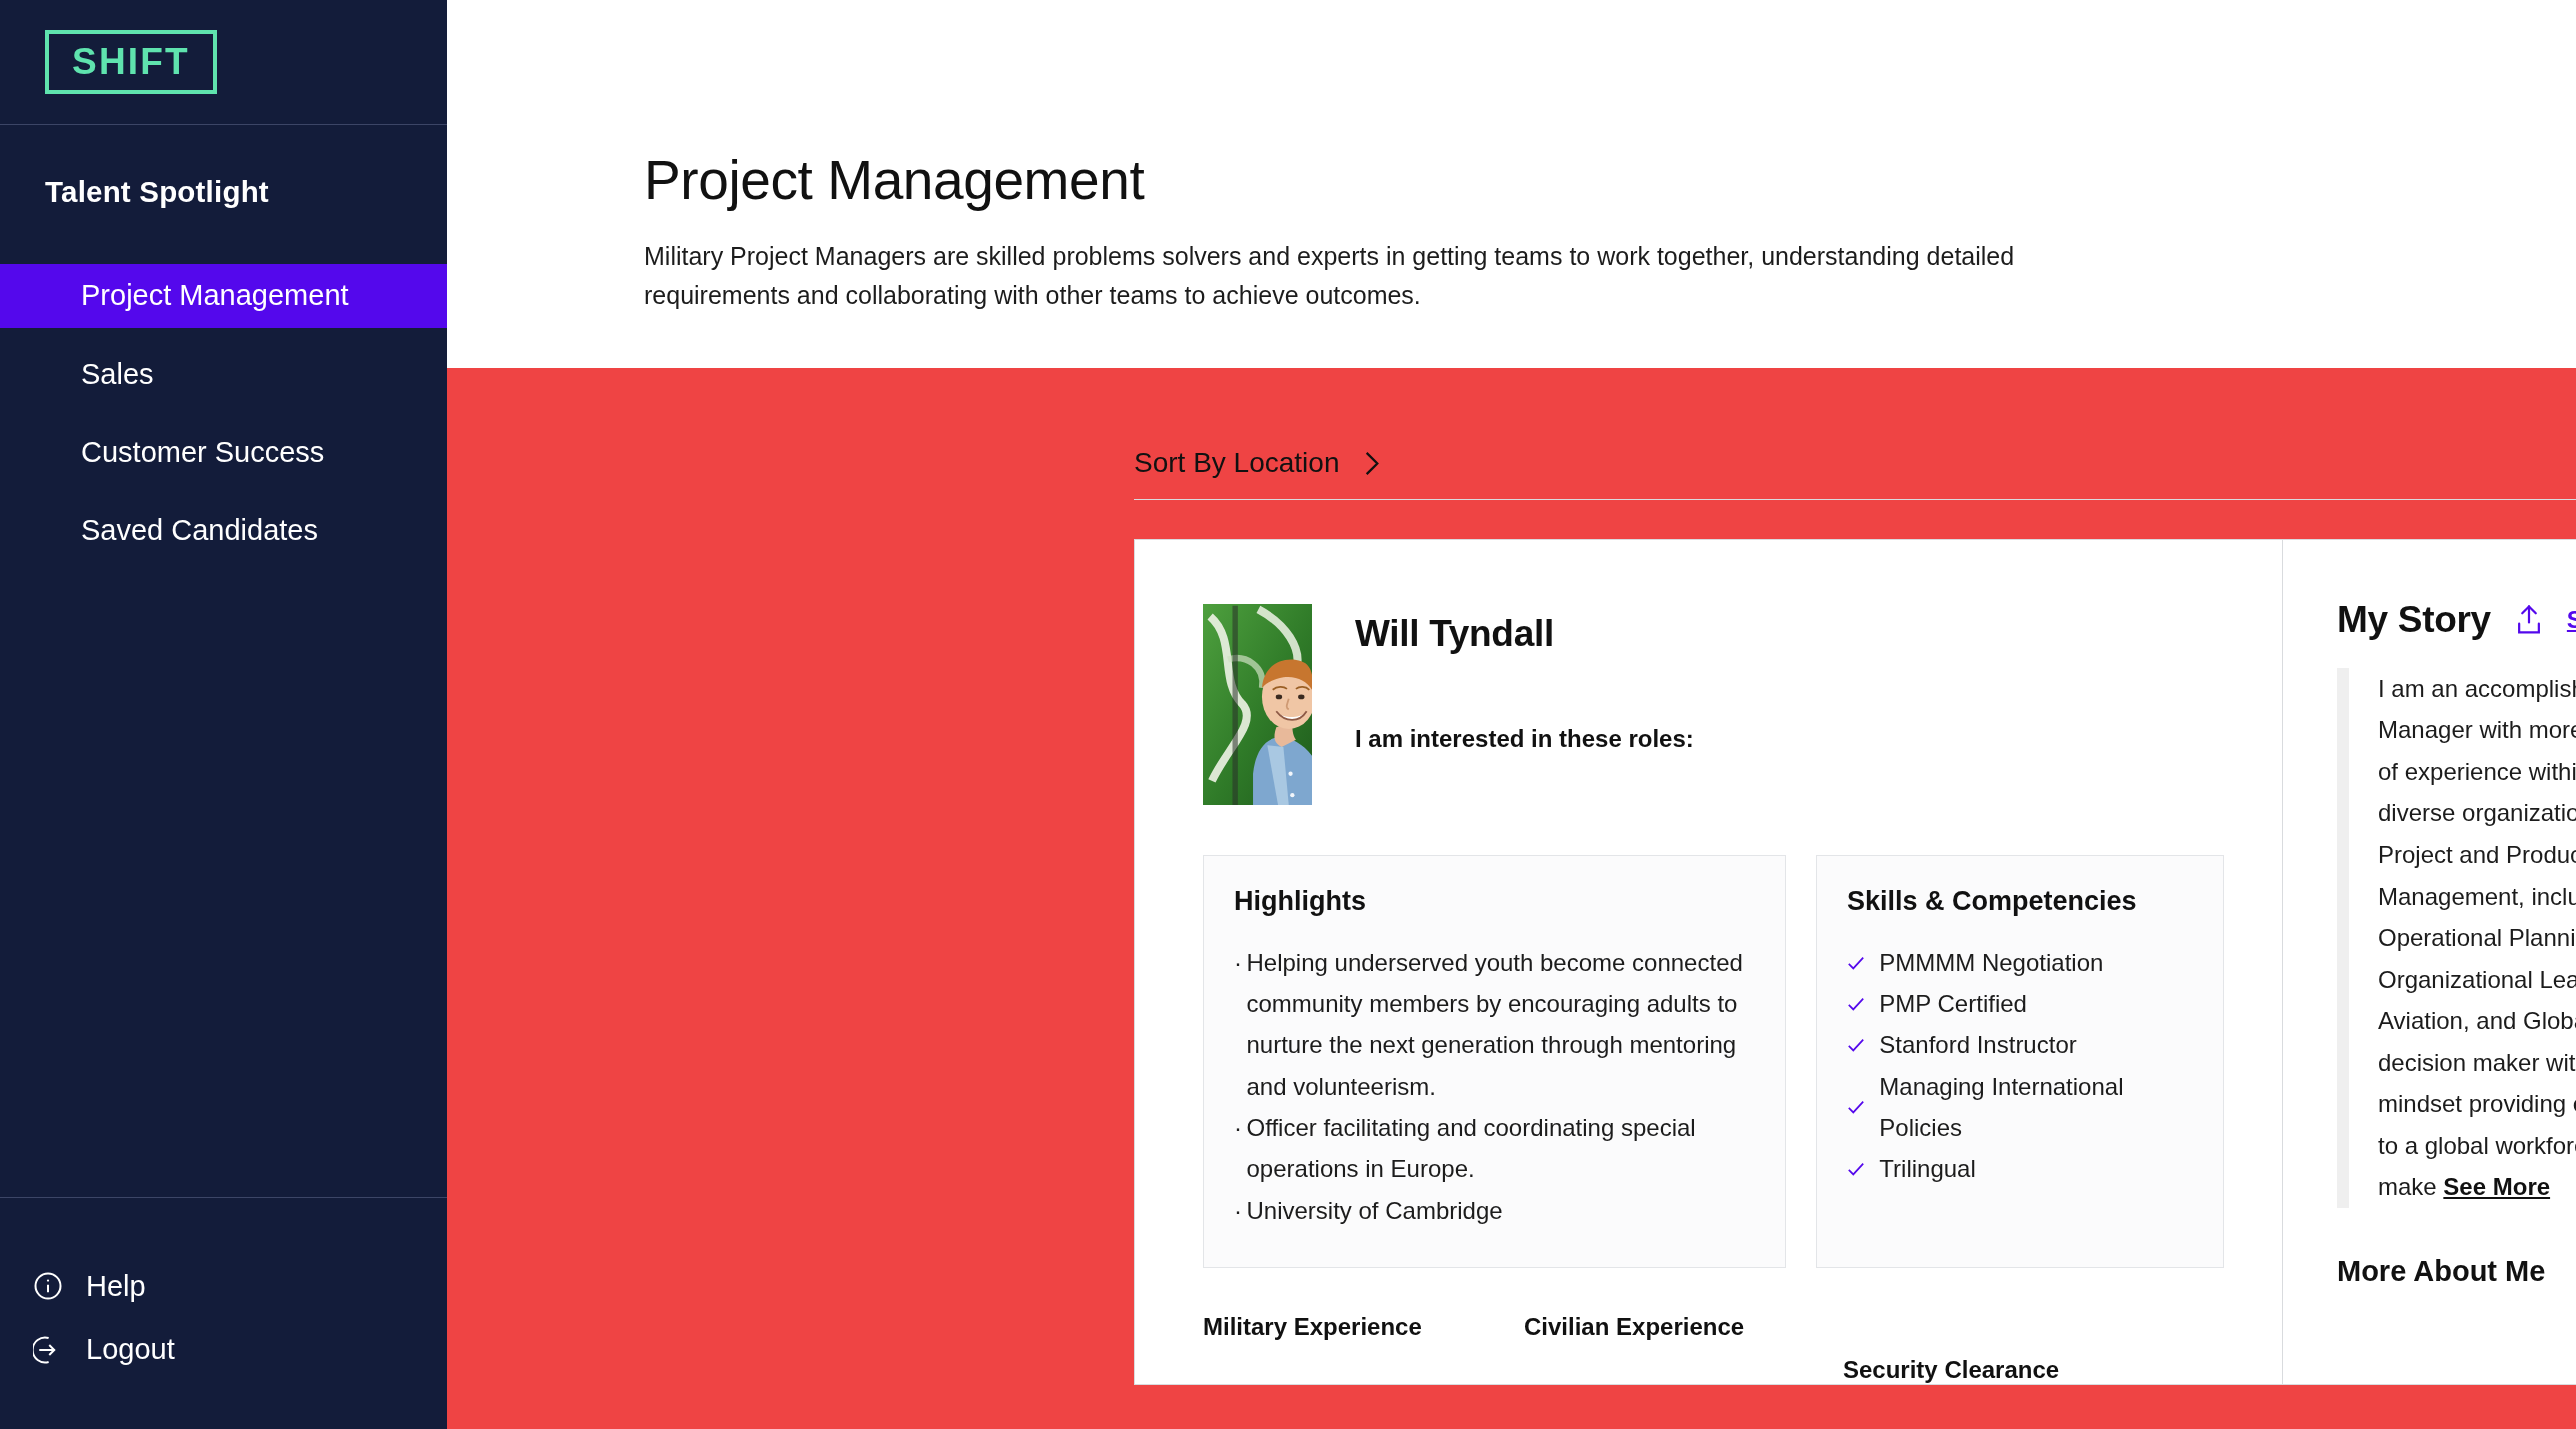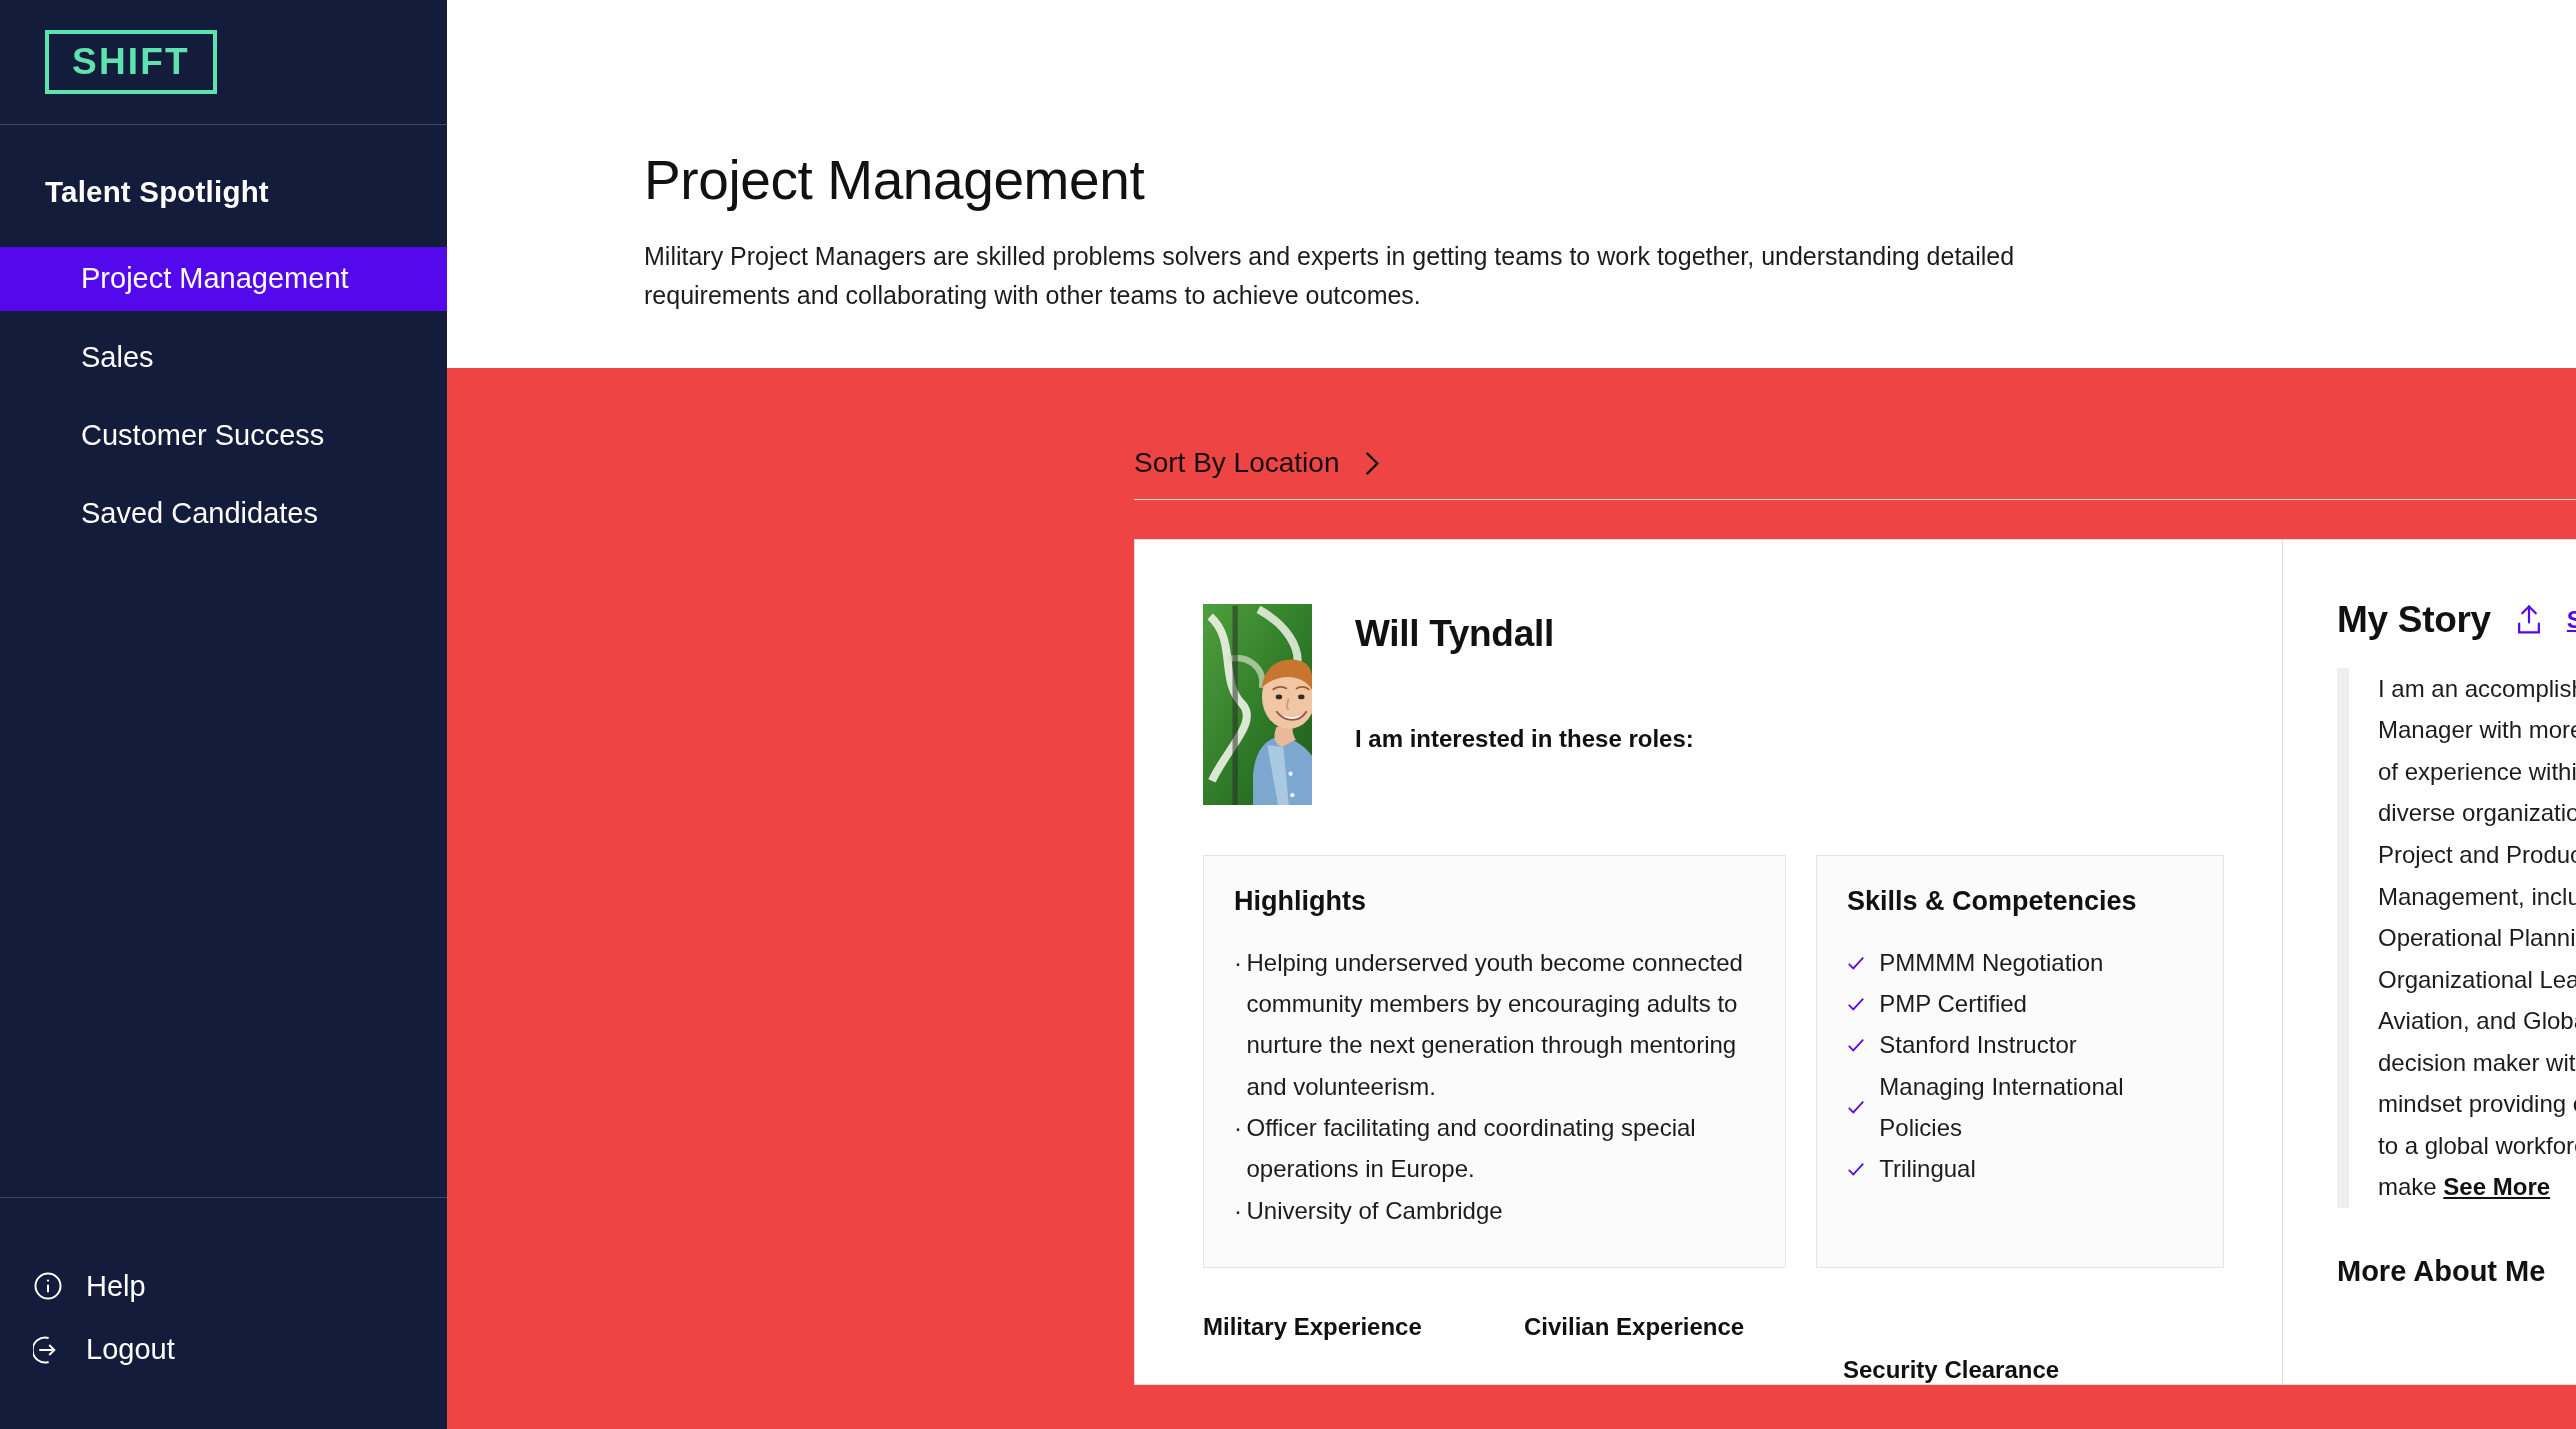--- a/index.html
+++ b/index.html
@@ -46,21 +46,21 @@
     font-size: 37px;
     font-weight: bold;
     letter-spacing: 2.2px;
     line-height: 1;
   }
 
   .nav-title {
     color: #ffffff;
     font-size: 29.5px;
     font-weight: bold;
-    padding: 50px 0 38px 45px;
+    padding: 50px 0 55px 45px;
     letter-spacing: 0.2px;
   }
 
   .nav-list { list-style: none; }
   .nav-item {
     color: #ffffff;
     font-size: 29px;
     padding: 13.4px 0 14.3px 81px;
     line-height: 1.25;
     cursor: pointer;

